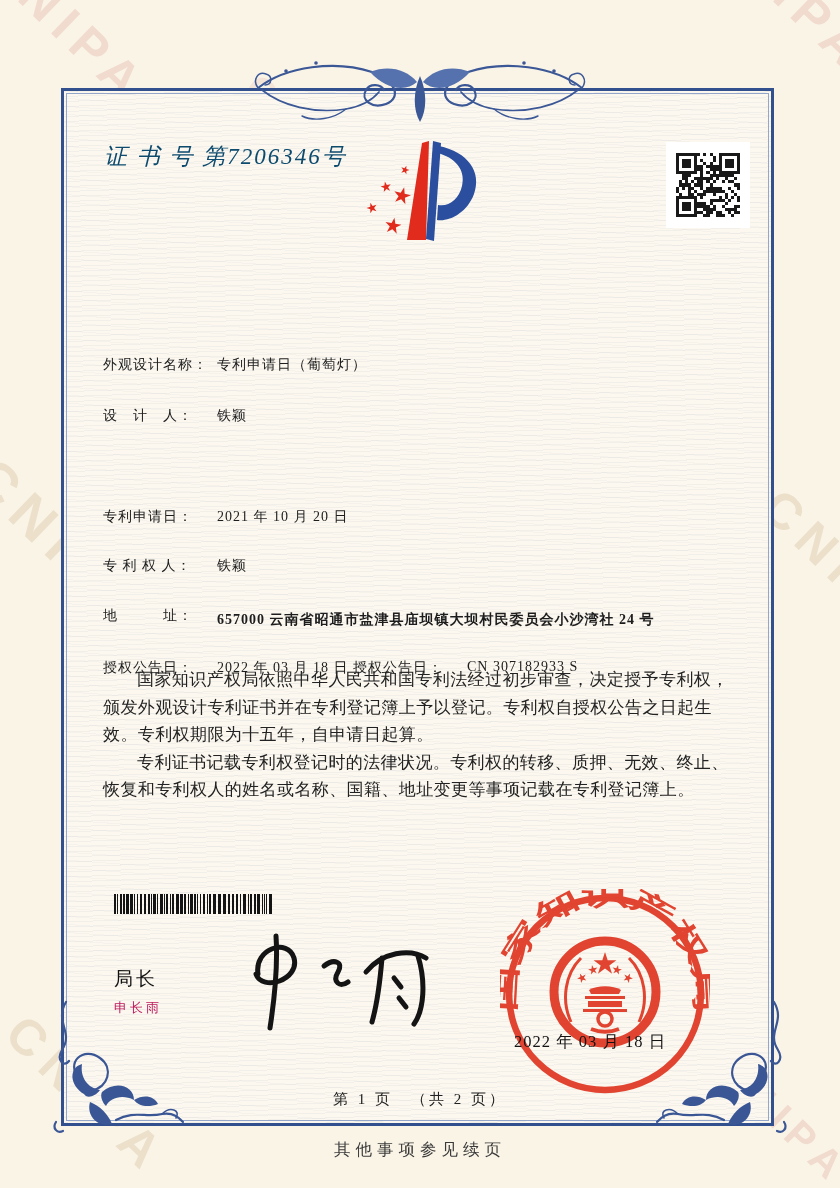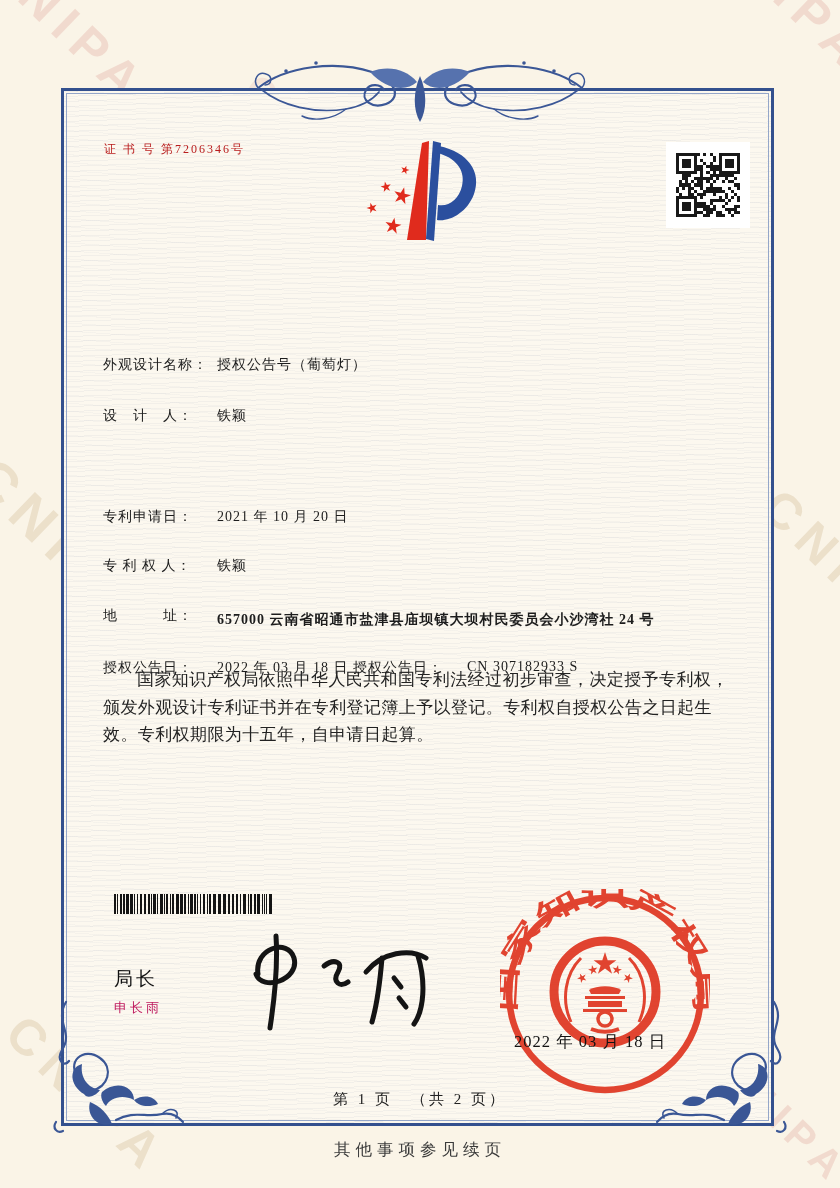--- a/index.html
+++ b/index.html
@@ -16,21 +16,21 @@
   .frame{position:absolute;left:61px;top:88px;width:707px;height:1032px;
          border:3px solid #33508e;z-index:2;
          background:
            repeating-linear-gradient(178deg,rgba(140,150,175,.09) 0 1px,transparent 1px 5px),
            repeating-linear-gradient(184deg,rgba(140,150,175,.06) 0 1px,transparent 1px 8px),
            #fcf8ef;}
   .frame-inner{position:absolute;inset:2px;border:1px solid #94a6c9;}
   .orn{position:absolute;z-index:3;pointer-events:none;}
   
   .content{position:absolute;inset:0;z-index:4;}
-  .cert-no{position:absolute;left:104px;top:141px;font-size:12px;letter-spacing:2px;color:#b91c1c;}
+  .cert-no{position:absolute;left:104px;top:141px;font-size:23px;letter-spacing:2px;color:#0c4a6e;font-style:italic;}
   .logo{position:absolute;left:348px;top:140px;}
   .qrbox{position:absolute;left:666px;top:142px;width:84px;height:86px;background:#fff;
          display:flex;align-items:center;justify-content:center;}
   .qr{width:64px;height:64px;display:grid;grid-template-columns:repeat(21,1fr);
       grid-template-rows:repeat(21,1fr);background:#fff;}
   .qr i{display:block;}
   .qr i.d{background:#191919;}
   .doc-title{position:absolute;left:0;top:247px;width:100%;text-align:center;
              font-size:41px;font-weight:700;letter-spacing:7px;color:#151515;}
   .row{position:absolute;left:103px;width:640px;font-size:14px;color:#1d1d1d;
@@ -576,21 +576,21 @@
           <i></i>
           <i class="d"></i>
           <i></i>
           <i></i>
         </div>
     </div>
 
 
     <div class="row" style="top:356px">
       <span class="flabel">外观设计名称：</span>
-      <span class="fvalue">授权公告号（葡萄灯）</span>
+      <span class="fvalue">专利申请日（葡萄灯）</span>
     </div>
     <div class="row" style="top:407px">
       <span class="flabel">设　计　人：</span>
       <span class="fvalue">铁颖</span>
     </div>
     <div class="row" style="top:508px">
       <span class="flabel">专利申请日：</span>
       <span class="fvalue">2021 年 10 月 20 日</span>
     </div>
     <div class="row" style="top:557px">
@@ -605,20 +605,21 @@
       <span class="flabel">授权公告日：</span>
       <span class="fvalue">2022 年 03 月 18 日</span>
       <span class="pair2">
         <span class="flabel">授权公告日：</span>
         <span class="fvalue">CN 307182933 S</span>
       </span>
     </div>
 
     <div class="paras">
       <p>国家知识产权局依照中华人民共和国专利法经过初步审查，决定授予专利权，颁发外观设计专利证书并在专利登记簿上予以登记。专利权自授权公告之日起生效。专利权期限为十五年，自申请日起算。</p>
+      <p>专利证书记载专利权登记时的法律状况。专利权的转移、质押、无效、终止、恢复和专利权人的姓名或名称、国籍、地址变更等事项记载在专利登记簿上。</p>
     </div>
 
     <div class="barcode"><i style="width:2px;margin-right:1px"></i><i style="width:1px;margin-right:2px"></i><i style="width:2px;margin-right:1px"></i><i style="width:2px;margin-right:1px"></i><i style="width:3px;margin-right:1px"></i><i style="width:3px;margin-right:1px"></i><i style="width:1px;margin-right:2px"></i><i style="width:1px;margin-right:2px"></i><i style="width:2px;margin-right:2px"></i><i style="width:2px;margin-right:2px"></i><i style="width:2px;margin-right:1px"></i><i style="width:1px;margin-right:1px"></i><i style="width:3px;margin-right:1px"></i><i style="width:1px;margin-right:2px"></i><i style="width:3px;margin-right:1px"></i><i style="width:1px;margin-right:1px"></i><i style="width:2px;margin-right:2px"></i><i style="width:1px;margin-right:1px"></i><i style="width:2px;margin-right:2px"></i><i style="width:3px;margin-right:1px"></i><i style="width:3px;margin-right:1px"></i><i style="width:2px;margin-right:2px"></i><i style="width:1px;margin-right:1px"></i><i style="width:3px;margin-right:1px"></i><i style="width:2px;margin-right:1px"></i><i style="width:1px;margin-right:2px"></i><i style="width:1px;margin-right:2px"></i><i style="width:2px;margin-right:2px"></i><i style="width:1px;margin-right:1px"></i><i style="width:2px;margin-right:2px"></i><i style="width:3px;margin-right:2px"></i><i style="width:3px;margin-right:2px"></i><i style="width:3px;margin-right:2px"></i><i style="width:2px;margin-right:2px"></i><i style="width:2px;margin-right:2px"></i><i style="width:2px;margin-right:2px"></i><i style="width:1px;margin-right:2px"></i><i style="width:3px;margin-right:2px"></i><i style="width:1px;margin-right:1px"></i><i style="width:2px;margin-right:2px"></i><i style="width:2px;margin-right:1px"></i><i style="width:3px;margin-right:2px"></i><i style="width:1px;margin-right:1px"></i><i style="width:1px;margin-right:1px"></i><i style="width:1px;margin-right:2px"></i><i style="width:3px;margin-right:2px"></i></div>
 
     <div class="signer-role">局长</div>
     <div class="signer-name">申长雨</div>
 
     <svg class="sig" width="210" height="105" viewBox="0 0 210 105">
       <g fill="none" stroke="#141414" stroke-width="5" stroke-linecap="round">
         <path d="M26,44 C22,18 56,8 62,28 C68,50 30,62 24,44"></path>

